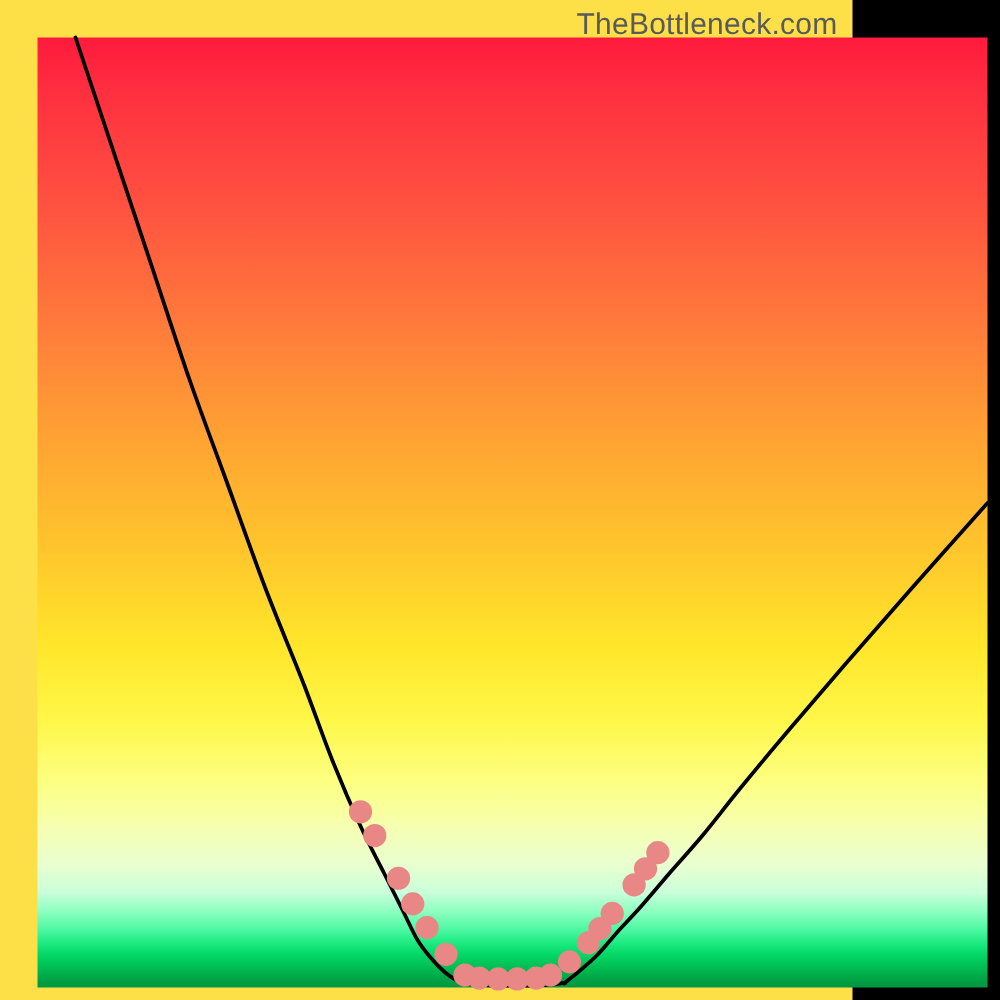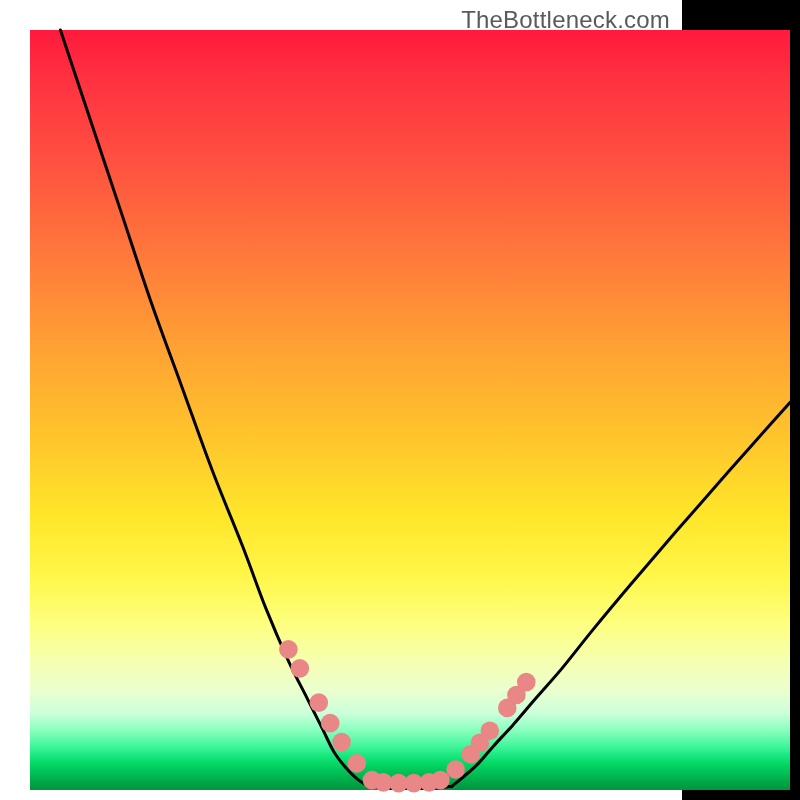--- a/index.html
+++ b/index.html
@@ -10,21 +10,21 @@
     background: #000;
     overflow: hidden;
     font-family: Arial, Helvetica, sans-serif;
   }
   .frame {
     position: absolute;
     left: 0;
     top: 0;
     width: 682px;
     height: 800px;
-    background: #ffffff;
+    background: #fde047;
   }
   .plot-area {
     position: absolute;
     left: 30px;
     top: 30px;
     width: 760px;
     height: 760px;
     background: linear-gradient(
       to bottom,
       #ff1a3d 0%,

